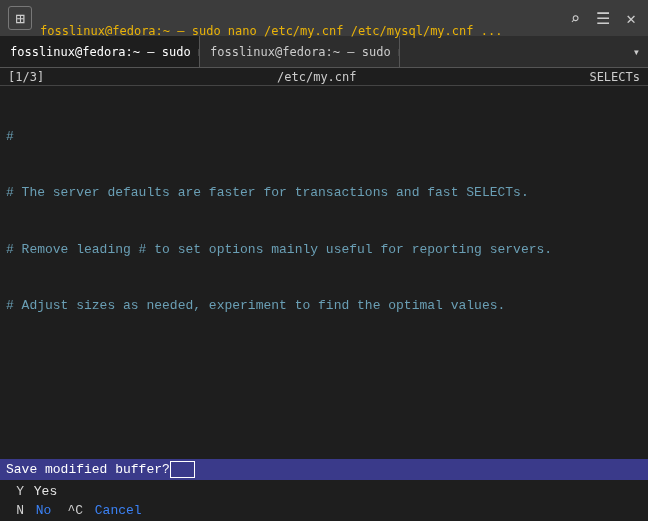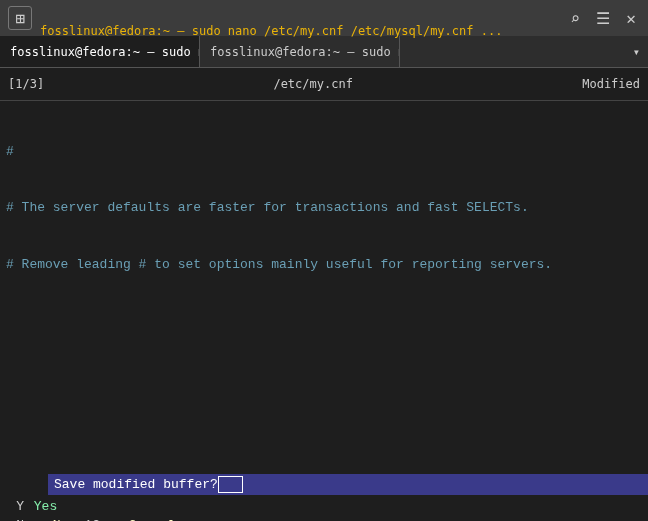--- a/index.html
+++ b/index.html
@@ -99,21 +99,21 @@
       padding: 0 8px;
       font-size: 12px;
       cursor: pointer;
     }
 
     
     .status-bar {
       display: flex;
       align-items: center;
       background: #1e1e1e;
-      height: 33px;
+      height: 18px;
       padding: 0 8px;
       color: #ccc;
       font-size: 12px;
       border-bottom: 1px solid #444;
       justify-content: space-between;
     }
 
     
     .editor {
       background: #1e1e1e;
@@ -144,21 +144,20 @@
       font-size: 13px;
     }
 
     .save-prompt-line {
       background: #3a3a8a;
       color: #fff;
       padding: 2px 6px;
       display: flex;
       align-items: center;
       min-height: 20px;
-      margin-left: 48px;
     }
 
     .save-prompt-text {
       color: #fff;
     }
 
     .save-prompt-box {
       border: 1px solid #fff;
       padding: 0 4px;
       margin-left: 0;
@@ -177,33 +176,33 @@
       height: 19px;
     }
 
     .prompt-key {
       color: #fff;
       min-width: 16px;
       display: inline-block;
     }
 
     .prompt-label {
-      color: #86efac;
+      color: #e5e5e5;
       margin-left: 2px;
     }
 
     .prompt-cancel-row {
       display: flex;
       align-items: center;
       height: 19px;
     }
 
     .prompt-cancel-label {
-      color: #fef9c3;
-      margin-left: 21px;
+      color: #3b82f6;
+      margin-left: 4px;
     }
   </style>
 </head>
 <body>
 
 <div class="title-bar">
   <div class="title-bar-new-tab">
     <span>⊞</span>
   </div>
   <div class="title-bar-title">fosslinux@fedora:~ — sudo nano /etc/my.cnf /etc/mysql/my.cnf ...</div>
@@ -222,27 +221,28 @@
   <div class="tab">
     <span>fosslinux@fedora:~ — sudo nano /...</span>
 
   </div>
   <div class="tab-dropdown">▾</div>
 </div>
 
 <div class="status-bar">
   <span>[1/3]</span>
   <span>/etc/my.cnf</span>
-  <span>Modified</span>
+  <span>SELECTs</span>
 </div>
 
 <div class="editor">
   <span class="editor-line comment">#</span>
   <span class="editor-line comment"># The server defaults are faster for transactions and fast SELECTs.</span>
   <span class="editor-line comment"># Remove leading # to set options mainly useful for reporting servers.</span>
+  <span class="editor-line comment"># Adjust sizes as needed, experiment to find the optimal values.</span>
   
   
   
   
   
   
   
   
   
   

